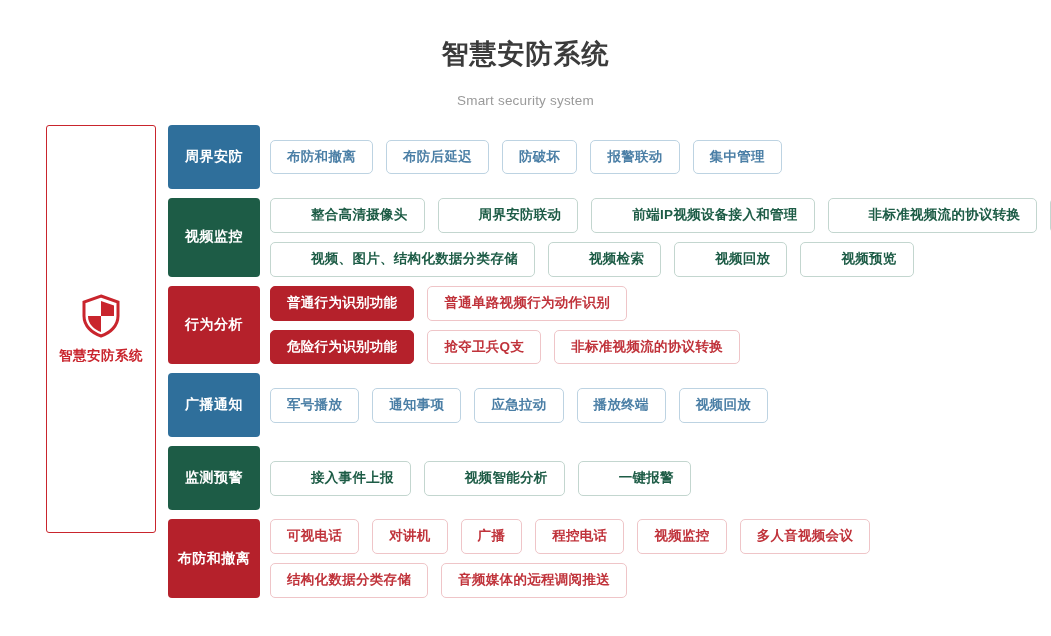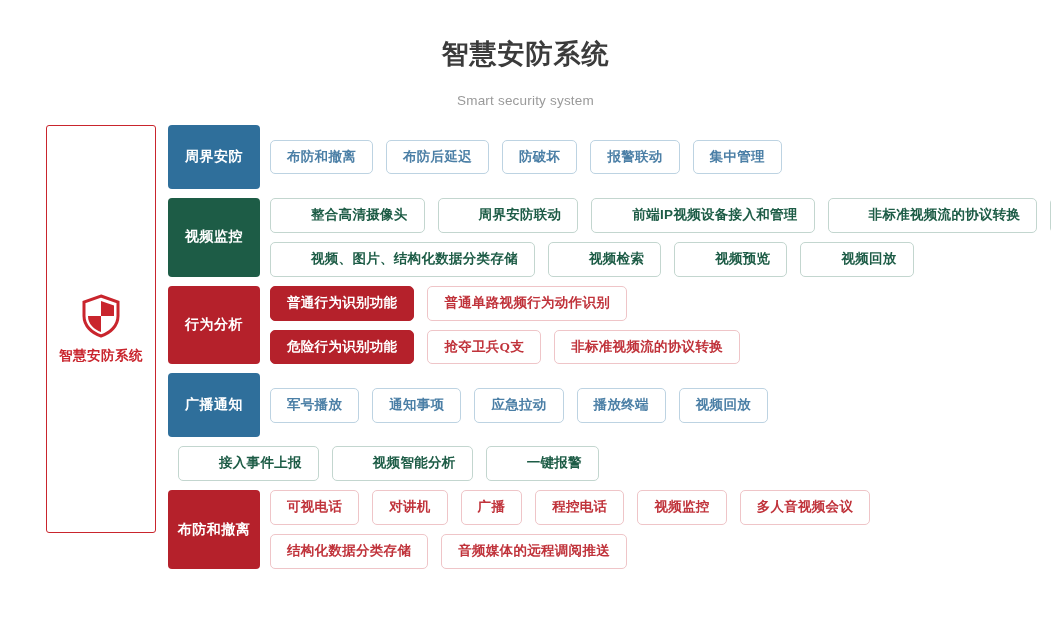--- a/index.html
+++ b/index.html
@@ -129,21 +129,21 @@
     font-weight: bold;
     letter-spacing: 0.3px;
     padding: 9px 16px;
     margin-right: 13px;
     white-space: nowrap;
     box-sizing: border-box;
     line-height: 1.1;
   }
   .pill.blue  { border-color: #bdd3e2; color: #4b7fa6; }
   .pill.green { border-color: #c3d6cf; color: #1d5c46; padding-left: 40px; }
-  .pill.red   { border-color: #efc5c8; color: #c0333b; font-family: Liberation Serif, serif; }
+  .pill.red   { border-color: #efc5c8; color: #c0333b; }
   .pill.red.solid {
     background: #b5212b;
     border-color: #b5212b;
     color: #ffffff;
   }
 </style>
 </head>
 <body>
 
 <div class="header">
@@ -186,22 +186,22 @@
             <div class="item-line">
               <div class="pill green">整合高清摄像头</div>
               <div class="pill green">周界安防联动</div>
               <div class="pill green">前端IP视频设备接入和管理</div>
               <div class="pill green">非标准视频流的协议转换</div>
               <div class="pill green">码流转换和接口转换</div>
             </div>
             <div class="item-line">
               <div class="pill green">视频、图片、结构化数据分类存储</div>
               <div class="pill green">视频检索</div>
+              <div class="pill green">视频回放</div>
               <div class="pill green">视频预览</div>
-              <div class="pill green">视频回放</div>
             </div>
           </div>
         </div>
         <div class="cat-row">
           <div class="cat-chip red">行为分析</div>
           <div class="items-stack">
             <div class="item-line">
               <div class="pill red solid">普通行为识别功能</div>
               <div class="pill red">普通单路视频行为动作识别</div>
             </div>
@@ -218,20 +218,21 @@
             <div class="item-line">
               <div class="pill blue">军号播放</div>
               <div class="pill blue">通知事项</div>
               <div class="pill blue">应急拉动</div>
               <div class="pill blue">播放终端</div>
               <div class="pill blue">视频回放</div>
             </div>
           </div>
         </div>
         <div class="cat-row">
+          <div class="cat-chip green">监测预警</div>
           <div class="items-stack">
             <div class="item-line">
               <div class="pill green">接入事件上报</div>
               <div class="pill green">视频智能分析</div>
               <div class="pill green">一键报警</div>
             </div>
           </div>
         </div>
         <div class="cat-row">
           <div class="cat-chip red">布防和撤离</div>

